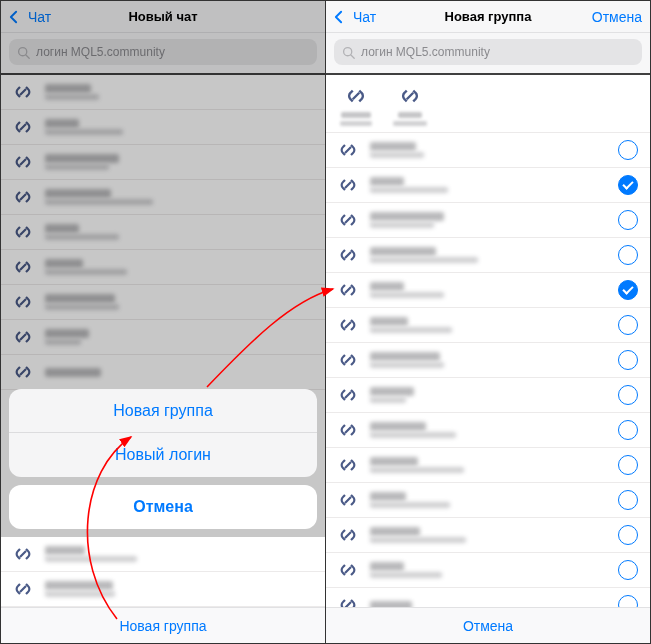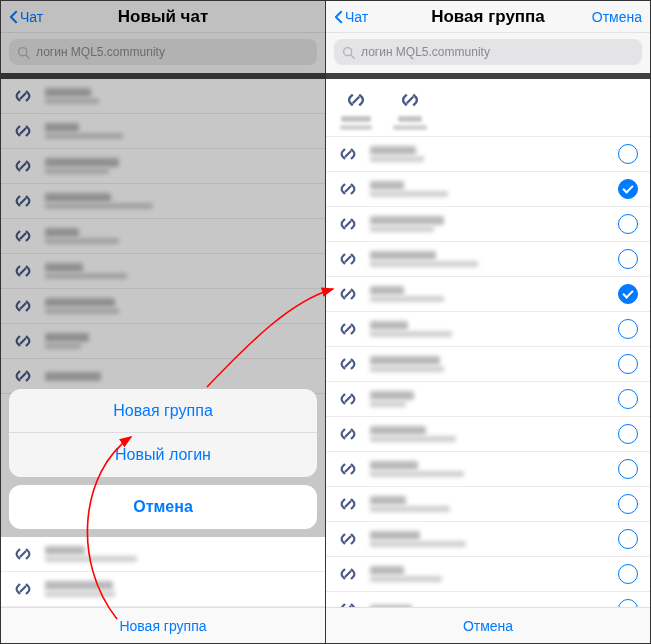--- a/index.html
+++ b/index.html
@@ -3,26 +3,26 @@
 <meta charset="utf-8">
 <style>
   * { box-sizing: border-box; margin: 0; padding: 0; font-family: -apple-system, "Helvetica Neue", Arial, sans-serif; }
   body { width: 651px; height: 644px; border: 1px solid #333; display: flex; background: #fff; position: relative; overflow: hidden; }
   .pane { height: 100%; display: flex; flex-direction: column; position: relative; }
   .pane.left { width: 325px; border-right: 1px solid #333; }
   .pane.right { flex: 1; }
 
   
   .nav { height: 32px; display: flex; align-items: center; justify-content: space-between; padding: 0 8px; background: #f7f7f8; border-bottom: 1px solid #e1e1e3; }
-  .nav .back { color: #007aff; font-size: 14px; display: flex; align-items: center; gap: 2px; }
-  .nav .title { font-size: 17px; font-weight: 600; color: #000; position: absolute; left: 0; right: 0; text-align: center; pointer-events: none; }
+  .nav .back { color: #007aff; font-size: 14px; display: flex; align-items: center; gap: 10px; }
+  .nav .title { font-size: 13px; font-weight: 600; color: #000; position: absolute; left: 0; right: 0; text-align: center; pointer-events: none; }
   .nav .action { color: #007aff; font-size: 14px; }
 
   
-  .search-wrap { background: #f7f7f8; padding: 6px 8px 8px; border-bottom: 6px solid #404040; }
+  .search-wrap { background: #f7f7f8; padding: 6px 8px 8px; border-bottom: 2px solid #404040; }
   .search { background: #e4e4e6; border-radius: 8px; height: 26px; display: flex; align-items: center; padding: 0 8px; color: #8a8a8e; font-size: 12px; gap: 6px; }
   .search svg { width: 13px; height: 13px; opacity: .55; }
 
   
   .list { flex: 1; overflow: hidden; background: #fff; }
   .row { display: flex; align-items: center; height: 35px; padding: 0 12px 0 10px; border-bottom: 1px solid #eceaea; gap: 10px; }
   .row .av { width: 24px; height: 24px; flex-shrink: 0; }
   .row .meta { flex: 1; display: flex; flex-direction: column; justify-content: center; gap: 1px; }
   .row .name { height: 9px; background: #b9b9bb; border-radius: 2px; filter: blur(2px); }
   .row .sub { height: 6px; background: #cfcfd1; border-radius: 2px; filter: blur(2px); }

